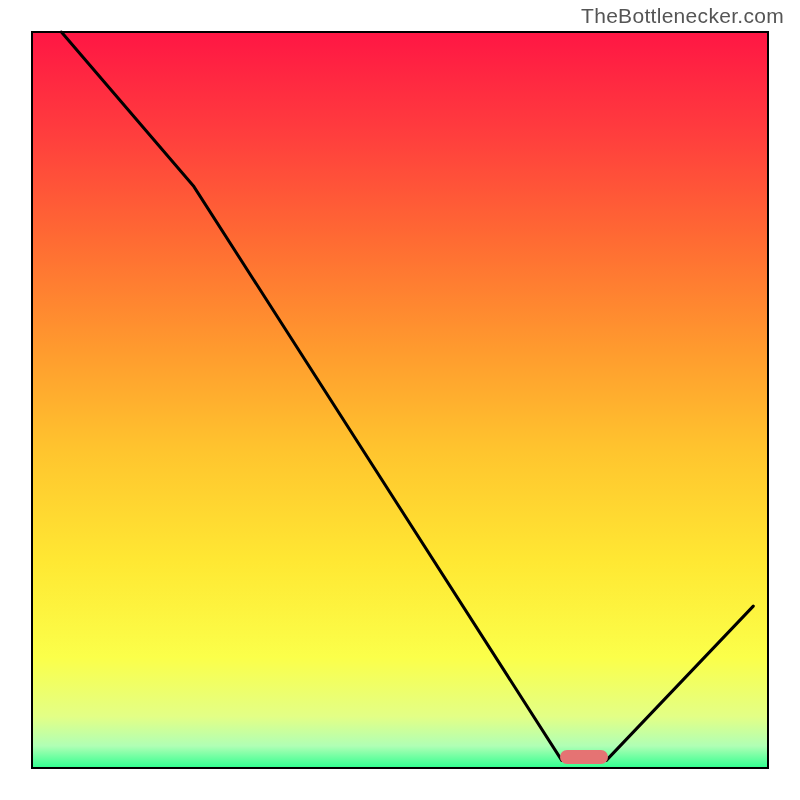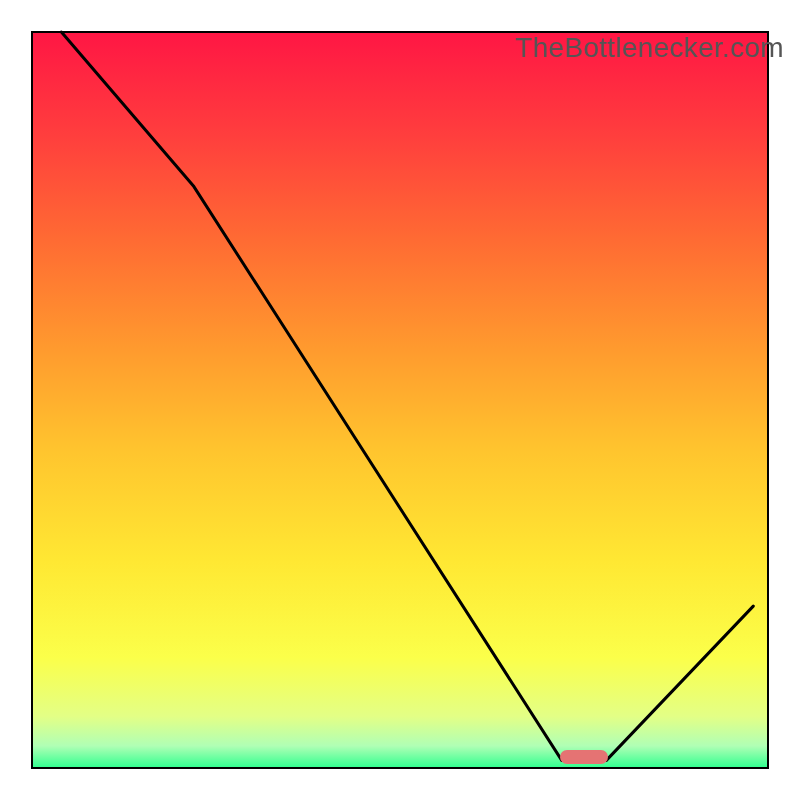--- a/index.html
+++ b/index.html
@@ -13,25 +13,24 @@
   }
   .chart-container {
     width: 800px;
     height: 800px;
     position: relative;
   }
   .attribution {
     position: absolute;
     top: 4px;
     right: 16px;
-    font-size: 28px;
+    font-size: 21px;
     color: #555555;
     font-family: Arial, sans-serif;
     letter-spacing: 0.3px;
-    margin-top: 28px;
   }
   svg {
     display: block;
   }
 </style>
 </head>
 <body>
 
 <div class="chart-container">
   <div class="attribution">TheBottlenecker.com</div>

